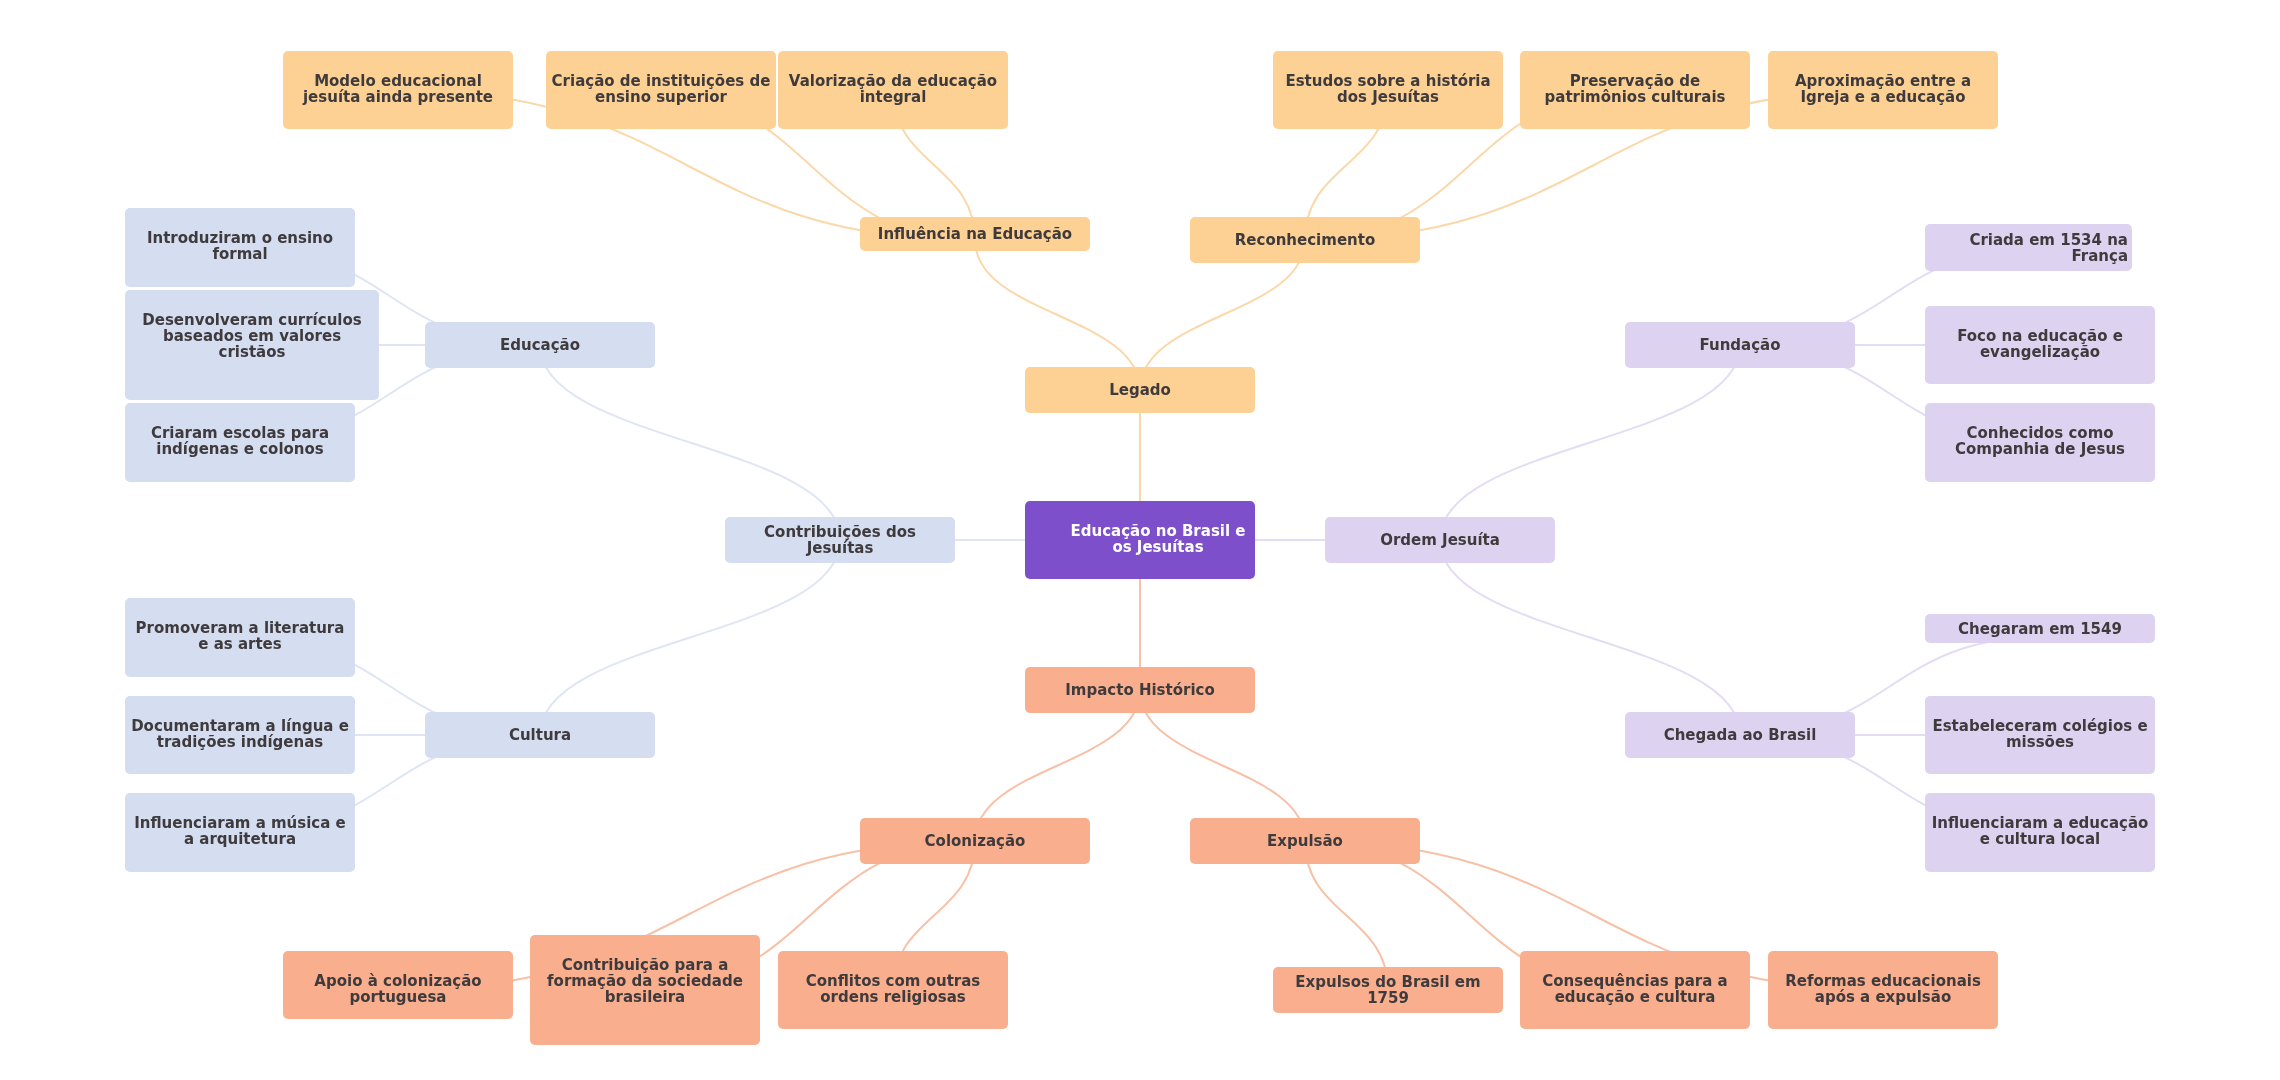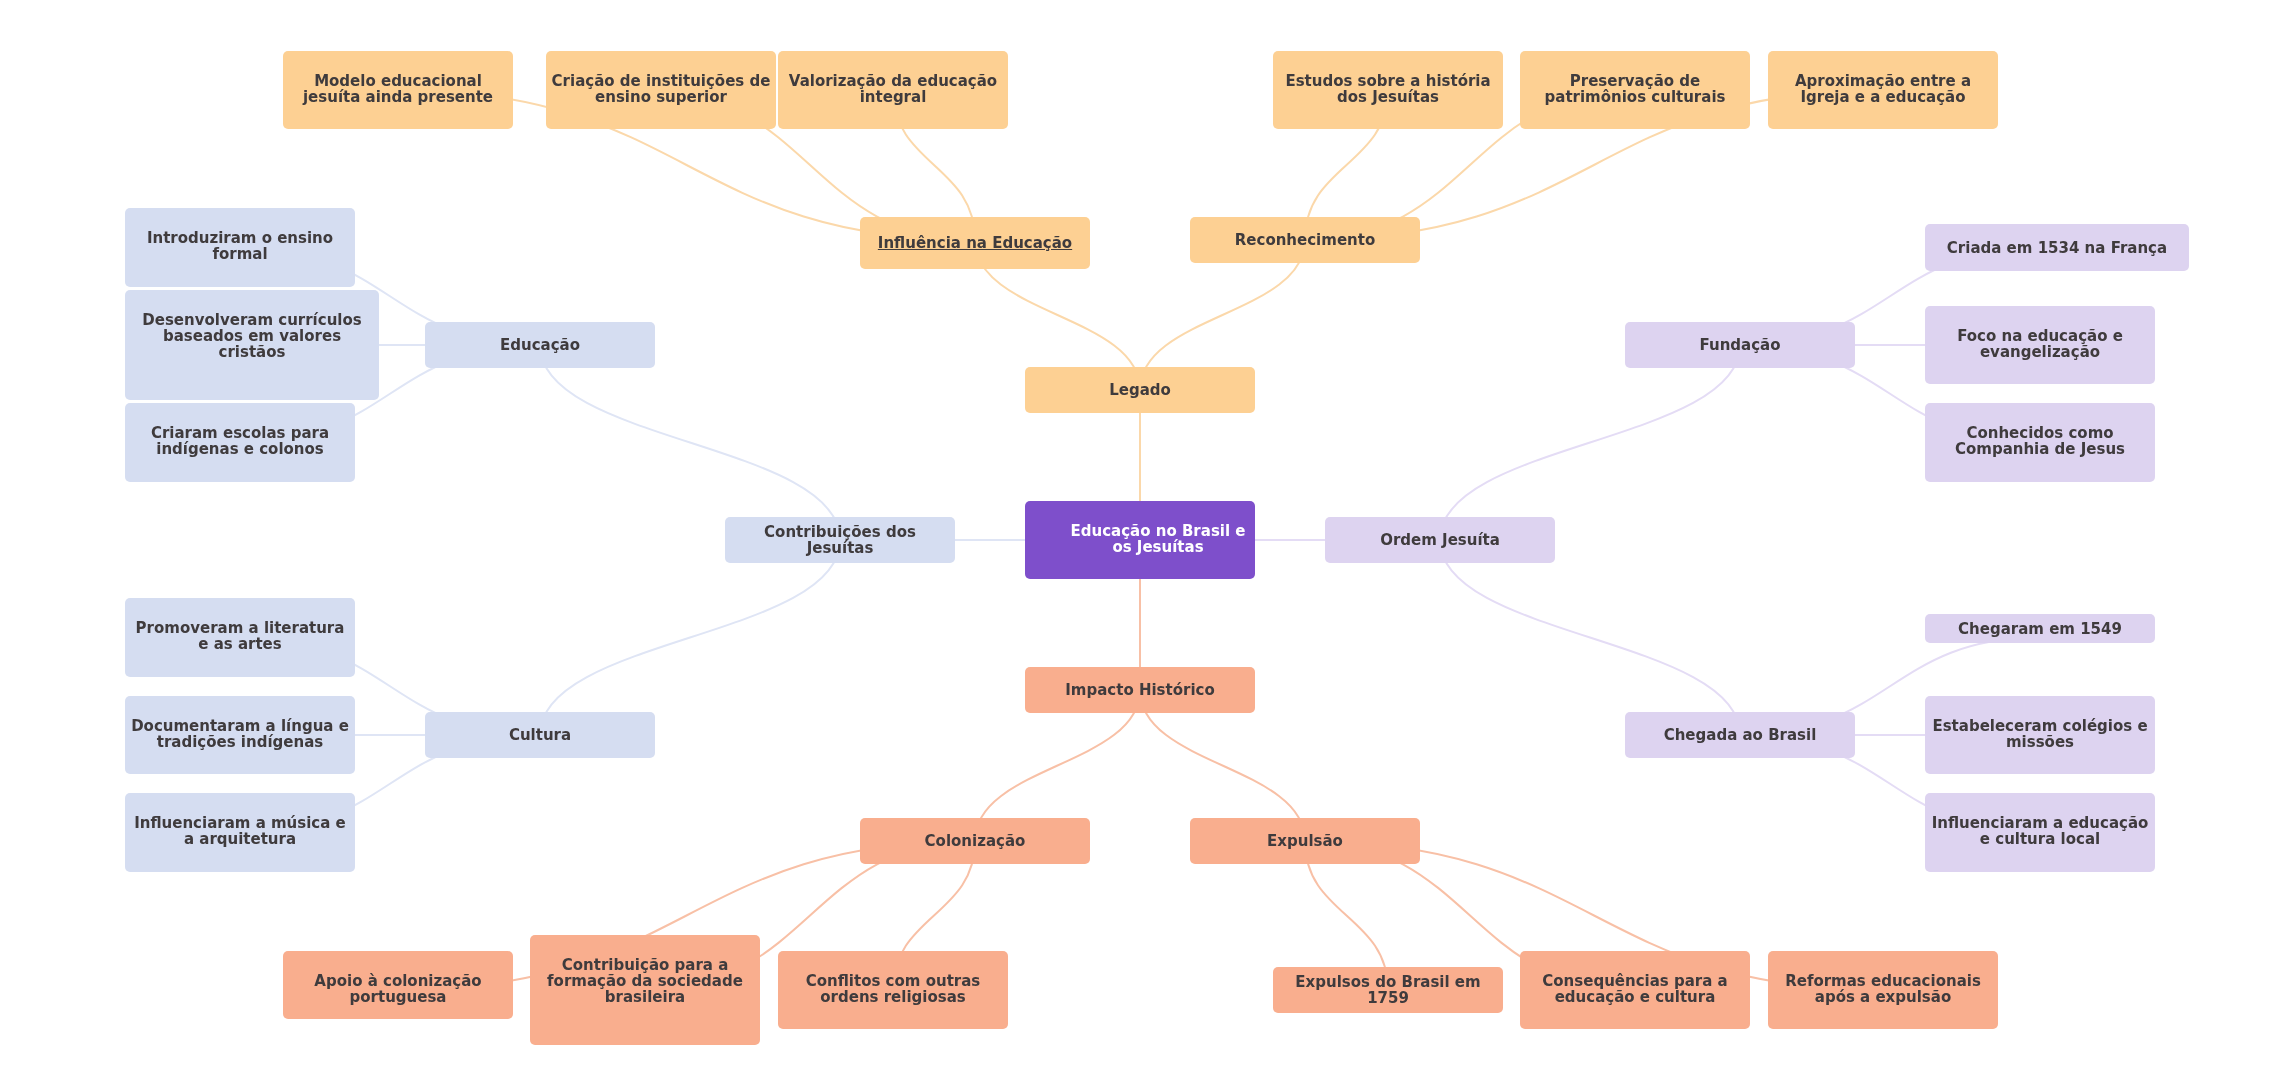--- a/index.html
+++ b/index.html
@@ -52,42 +52,42 @@
     <path d="M975,841 C810,841 810,990 645,990" fill="none" stroke="#f8c0a6" stroke-width="2"></path>
     <path d="M975,841 C975,915.5 893,915.5 893,990" fill="none" stroke="#f8c0a6" stroke-width="2"></path>
     <path d="M1305,841 C1305,915.5 1388,915.5 1388,990" fill="none" stroke="#f8c0a6" stroke-width="2"></path>
     <path d="M1305,841 C1470,841 1470,990 1635,990" fill="none" stroke="#f8c0a6" stroke-width="2"></path>
     <path d="M1305,841 C1594,841 1594,990 1883,990" fill="none" stroke="#f8c0a6" stroke-width="2"></path>
   </svg>
 
 <div class="node root" style="left:1025px;top:501px;width:230px;height:78px;padding-left:40px;">Educação no Brasil e os Jesuítas</div>
 
 <div class="node c-legacy" style="left:1025px;top:367px;width:230px;height:46px;">Legado</div>
-<div class="node c-legacy" style="left:860px;top:217px;width:230px;height:52px;text-decoration:underline;">Influência na Educação</div>
+<div class="node c-legacy" style="left:860px;top:217px;width:230px;height:34px;">Influência na Educação</div>
 <div class="node c-legacy tall" style="left:283px;top:51px;width:230px;height:78px;">Modelo educacional jesuíta ainda presente</div>
 <div class="node c-legacy tall" style="left:546px;top:51px;width:230px;height:78px;">Criação de instituições de ensino superior</div>
 <div class="node c-legacy tall" style="left:778px;top:51px;width:230px;height:78px;">Valorização da educação integral</div>
 <div class="node c-legacy" style="left:1190px;top:217px;width:230px;height:46px;">Reconhecimento</div>
 <div class="node c-legacy tall" style="left:1273px;top:51px;width:230px;height:78px;">Estudos sobre a história dos Jesuítas</div>
 <div class="node c-legacy tall" style="left:1520px;top:51px;width:230px;height:78px;">Preservação de patrimônios culturais</div>
 <div class="node c-legacy tall" style="left:1768px;top:51px;width:230px;height:78px;">Aproximação entre a Igreja e a educação</div>
 
 <div class="node c-contrib" style="left:725px;top:517px;width:230px;height:46px;">Contribuições dos Jesuítas</div>
 <div class="node c-contrib" style="left:425px;top:322px;width:230px;height:46px;">Educação</div>
 <div class="node c-contrib tall" style="left:125px;top:208px;width:230px;height:79px;">Introduziram o ensino formal</div>
 <div class="node c-contrib tall" style="left:125px;top:290px;width:254px;height:110px;">Desenvolveram currículos baseados em valores cristãos</div>
 <div class="node c-contrib tall" style="left:125px;top:403px;width:230px;height:79px;">Criaram escolas para indígenas e colonos</div>
 <div class="node c-contrib" style="left:425px;top:712px;width:230px;height:46px;">Cultura</div>
 <div class="node c-contrib tall" style="left:125px;top:598px;width:230px;height:79px;">Promoveram a literatura e as artes</div>
 <div class="node c-contrib tall" style="left:125px;top:696px;width:230px;height:78px;">Documentaram a língua e tradições indígenas</div>
 <div class="node c-contrib tall" style="left:125px;top:793px;width:230px;height:79px;">Influenciaram a música e a arquitetura</div>
 
 <div class="node c-order" style="left:1325px;top:517px;width:230px;height:46px;">Ordem Jesuíta</div>
 <div class="node c-order" style="left:1625px;top:322px;width:230px;height:46px;">Fundação</div>
-<div class="node c-order" style="left:1925px;top:224px;width:264px;height:47px;text-align:right;">Criada em 1534 na França</div>
+<div class="node c-order" style="left:1925px;top:224px;width:207px;height:47px;text-align:right;">Criada em 1534 na França</div>
 <div class="node c-order tall" style="left:1925px;top:306px;width:230px;height:78px;">Foco na educação e evangelização</div>
 <div class="node c-order tall" style="left:1925px;top:403px;width:230px;height:79px;">Conhecidos como Companhia de Jesus</div>
 <div class="node c-order" style="left:1625px;top:712px;width:230px;height:46px;">Chegada ao Brasil</div>
 <div class="node c-order" style="left:1925px;top:614px;width:230px;height:29px;">Chegaram em 1549</div>
 <div class="node c-order tall" style="left:1925px;top:696px;width:230px;height:78px;">Estabeleceram colégios e missões</div>
 <div class="node c-order tall" style="left:1925px;top:793px;width:230px;height:79px;">Influenciaram a educação e cultura local</div>
 
 <div class="node c-impact" style="left:1025px;top:667px;width:230px;height:46px;">Impacto Histórico</div>
 <div class="node c-impact" style="left:860px;top:818px;width:230px;height:46px;">Colonização</div>
 <div class="node c-impact tall" style="left:283px;top:951px;width:230px;height:68px;">Apoio à colonização portuguesa</div>

